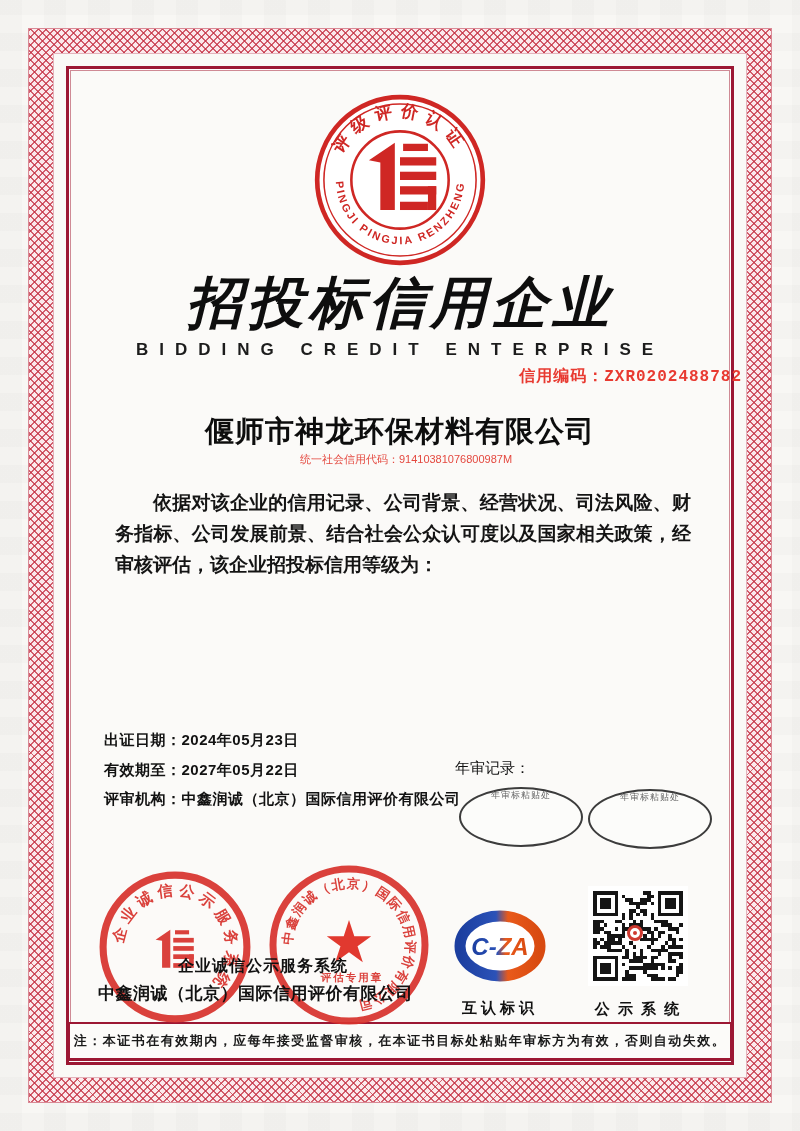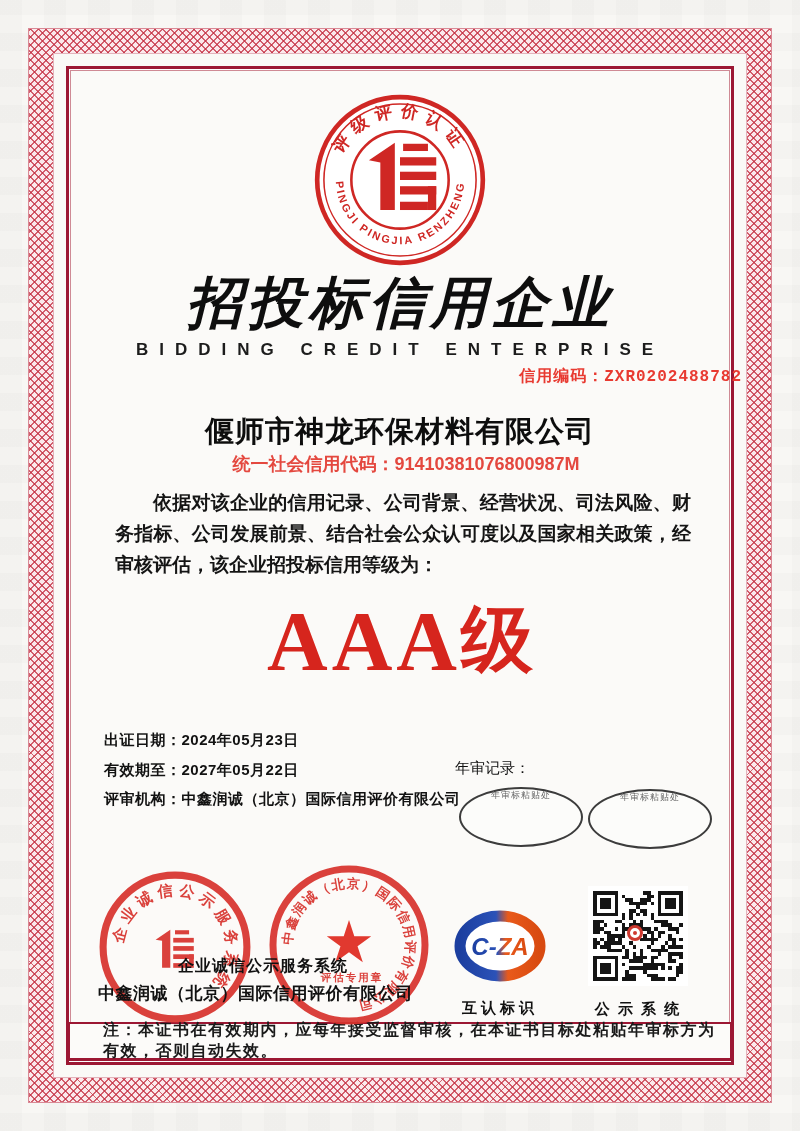--- a/index.html
+++ b/index.html
@@ -24,21 +24,21 @@
   .seal-top{left:312px;top:92px;width:176px;height:176px;}
   
   .title{left:0;right:0;top:266px;text-align:center;font-family:"Liberation Serif",serif;
     font-size:56px;font-weight:900;letter-spacing:5px;color:#0e0e0e;font-style:italic;}
   .subtitle{left:0;right:0;top:340px;text-align:center;font-size:17px;font-weight:700;
     letter-spacing:11px;color:#1c1c1c;}
   .credit-code{right:58px;top:366px;font-size:16px;font-weight:700;color:#e83a31;letter-spacing:1px;}
   .credit-code .code{font-family:"Liberation Mono",monospace;font-weight:700;}
   .company{left:0;right:0;top:412px;text-align:center;font-family:"Liberation Serif",serif;
     font-size:29px;font-weight:900;letter-spacing:1px;color:#0d0d0d;}
-  .uscc{left:12px;right:0;top:452px;text-align:center;font-size:18px;font-weight:700;color:#e4483f;}
+  .uscc{left:12px;right:0;top:452px;text-align:center;font-size:11px;font-weight:400;color:#e4483f;}
   .body-par{left:115px;width:576px;top:487px;font-family:"Liberation Serif",serif;
     font-size:19px;font-weight:700;line-height:31px;text-align:justify;text-indent:2em;color:#141414;}
   .rating{left:0;right:0;top:592px;text-align:center;color:#d6251d;font-weight:900;}
   .rating .en{font-family:"Liberation Serif",serif;font-size:84px;letter-spacing:4px;}
   .rating .cn{font-size:72px;vertical-align:6px;}
   
   .details{left:92px;top:731px;font-size:15px;font-weight:700;color:#121212;}
   .details .row{margin-bottom:10.5px;letter-spacing:.5px;margin-left:12px;}
   .annual-label{left:455px;top:759px;font-size:15px;font-weight:400;}
   .slot{border:2px solid #3c3c3c;border-radius:50%;width:120px;height:56px;
@@ -57,21 +57,21 @@
   .qr{display:grid;grid-template-columns:repeat(25,3.6px);grid-auto-rows:3.6px;}
   .qr i{display:block;}
   .qr i.on{background:#151515;}
   .qr-logo{position:absolute;left:39px;top:39px;width:16px;height:16px;border:3px solid #cf3a30;
     border-radius:50%;background:#fff;box-sizing:border-box;}
   .qr-logo:after{content:"";position:absolute;left:3px;top:3px;width:4px;height:4px;background:#cf3a30;border-radius:50%;}
   .qr-label{left:580px;top:1000px;width:116px;text-align:center;font-size:15px;font-weight:900;letter-spacing:2px;}
   
   .note{left:68px;right:68px;top:1022px;height:34px;border:2px solid #9c1733;border-bottom-width:3px;
     display:flex;align-items:center;justify-content:center;background:#fcfbf9;}
-  .note span{font-size:16px;font-weight:700;letter-spacing:1.5px;color:#1a1a1a;margin-left:33px;}
+  .note span{font-size:13px;font-weight:700;letter-spacing:1.5px;color:#1a1a1a;}
   svg text{font-family:"Liberation Sans",sans-serif;}
 </style>
 </head>
 <body>
 
 <div class="page">
   <div class="lace">
     <div class="lace-inner"></div>
   </div>
   <div class="frame"></div>
@@ -106,23 +106,20 @@
 
   <div class="abs credit-code">
     <span>信用编码：</span><span class="code">ZXR0202488782</span>
   </div>
 
   <div class="abs company">偃师市神龙环保材料有限公司</div>
   <div class="abs uscc">统一社会信用代码：91410381076800987M</div>
 
   <div class="abs body-par">依据对该企业的信用记录、公司背景、经营状况、司法风险、财务指标、公司发展前景、结合社会公众认可度以及国家相关政策，经审核评估，该企业招投标信用等级为：</div>
 
-  <div class="abs rating">
-    <span class="en">AAA</span><span class="cn">级</span>
-  </div>
 
   <div class="abs details">
     <div class="row"><span>出证日期：</span><span>2024年05月23日</span></div>
     <div class="row"><span>有效期至：</span><span>2027年05月22日</span></div>
     <div class="row"><span>评审机构：</span><span>中鑫润诚（北京）国际信用评价有限公司</span></div>
   </div>
 
   <div class="abs annual-label">年审记录：</div>
   <div class="abs slot slot1">
       <span>年审标粘贴处</span>

